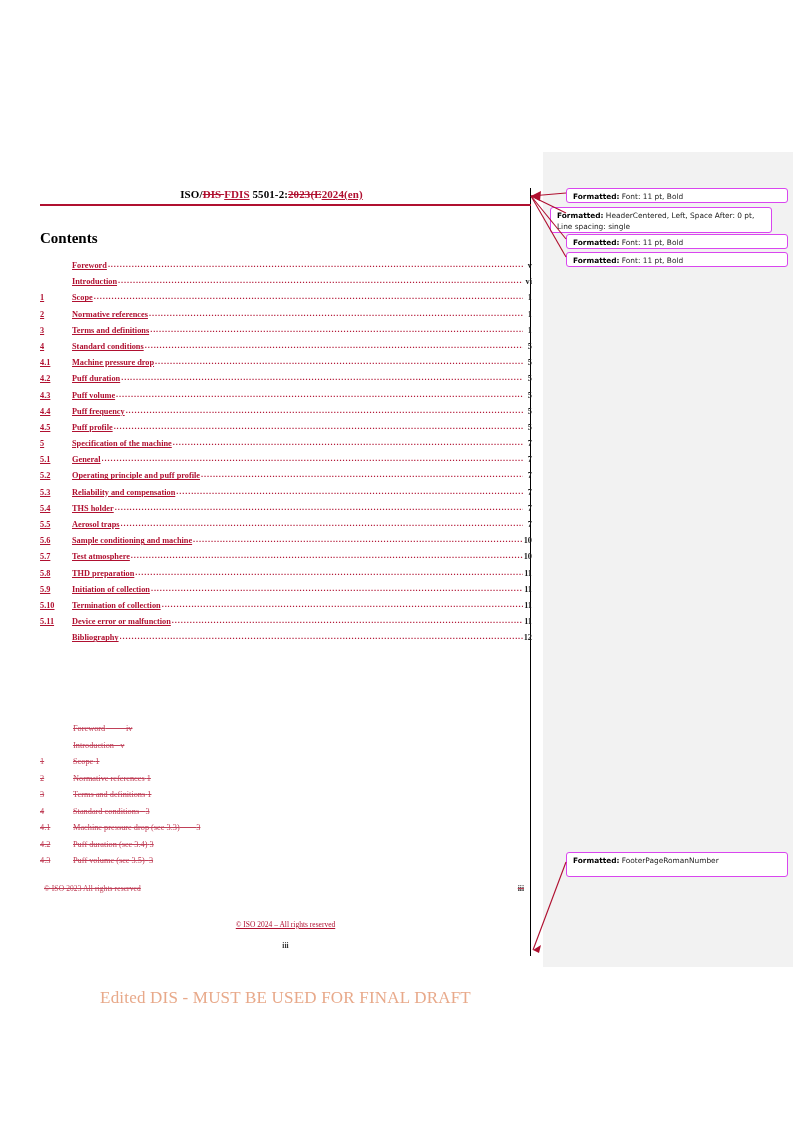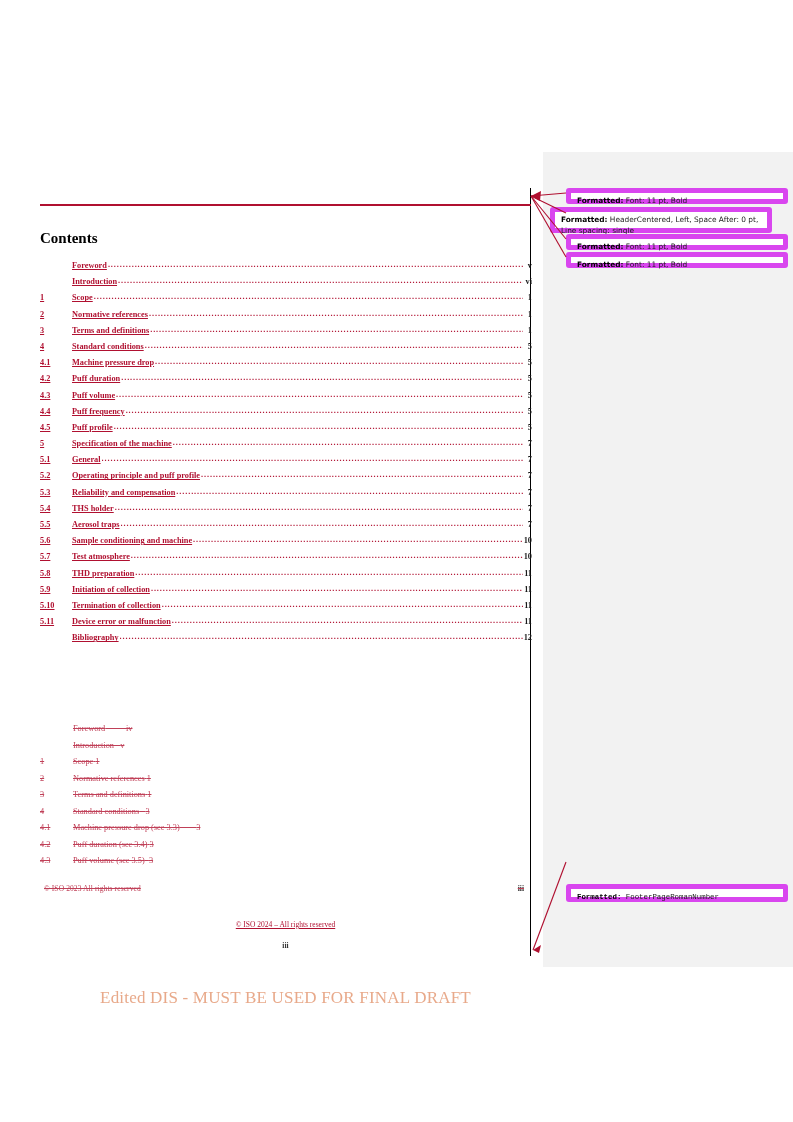--- a/index.html
+++ b/index.html
@@ -201,53 +201,56 @@
     font-family: "Liberation Serif", serif;
     letter-spacing: 0.2px;
     white-space: nowrap;
   }
 
   
   .balloon {
     position: absolute;
     box-sizing: border-box;
     background: #ffffff;
-    border: 5px solid #d946ef;
+    border: 1px solid #d946ef;
     border-radius: 3px;
     font-family: "DejaVu Sans", sans-serif;
     font-size: 7.4px;
     color: #1a1a1a;
     padding: 3px 5px 3px 6px;
     line-height: 1.45;
   }
   .balloon b { color: #000000; }
 
   #balloon-1 { left: 566px; top: 188px; width: 222px; height: 15px; }
   #balloon-2 { left: 550px; top: 207px; width: 222px; height: 26px; }
   #balloon-3 { left: 566px; top: 234px; width: 222px; height: 15px; }
   #balloon-4 { left: 566px; top: 252px; width: 222px; height: 15px; }
-  #balloon-5 { left: 566px; top: 884px; width: 222px; height: 18px; font-family: Liberation Mono, monospace; }
+  #balloon-5 { left: 566px; top: 852px; width: 222px; height: 25px; }
 
   
   #leader-svg {
     position: absolute;
     left: 0; top: 0;
     width: 793px; height: 1122px;
     pointer-events: none;
   }
 </style>
 </head>
 <body>
 
 <div id="markup-pane"></div>
 
 <div id="page">
 
   <div id="change-bar"></div>
 
+  <div id="doc-header">
+    <span class="plain">ISO/</span><span class="s">DIS </span><span class="u">FDIS</span><span class="plain"> 5501-2:</span><span class="s">2023(E</span><span class="u">2024(en)</span>
+  </div>
   <div id="header-rule"></div>
 
   <div id="contents-title">Contents</div>
 
   <div id="toc-new">
       <div class="toc-line-wrap">
         <div class="toc-row">
           <span class="num"></span>
           <span class="label">Foreword</span>
           <span class="leader"></span>

